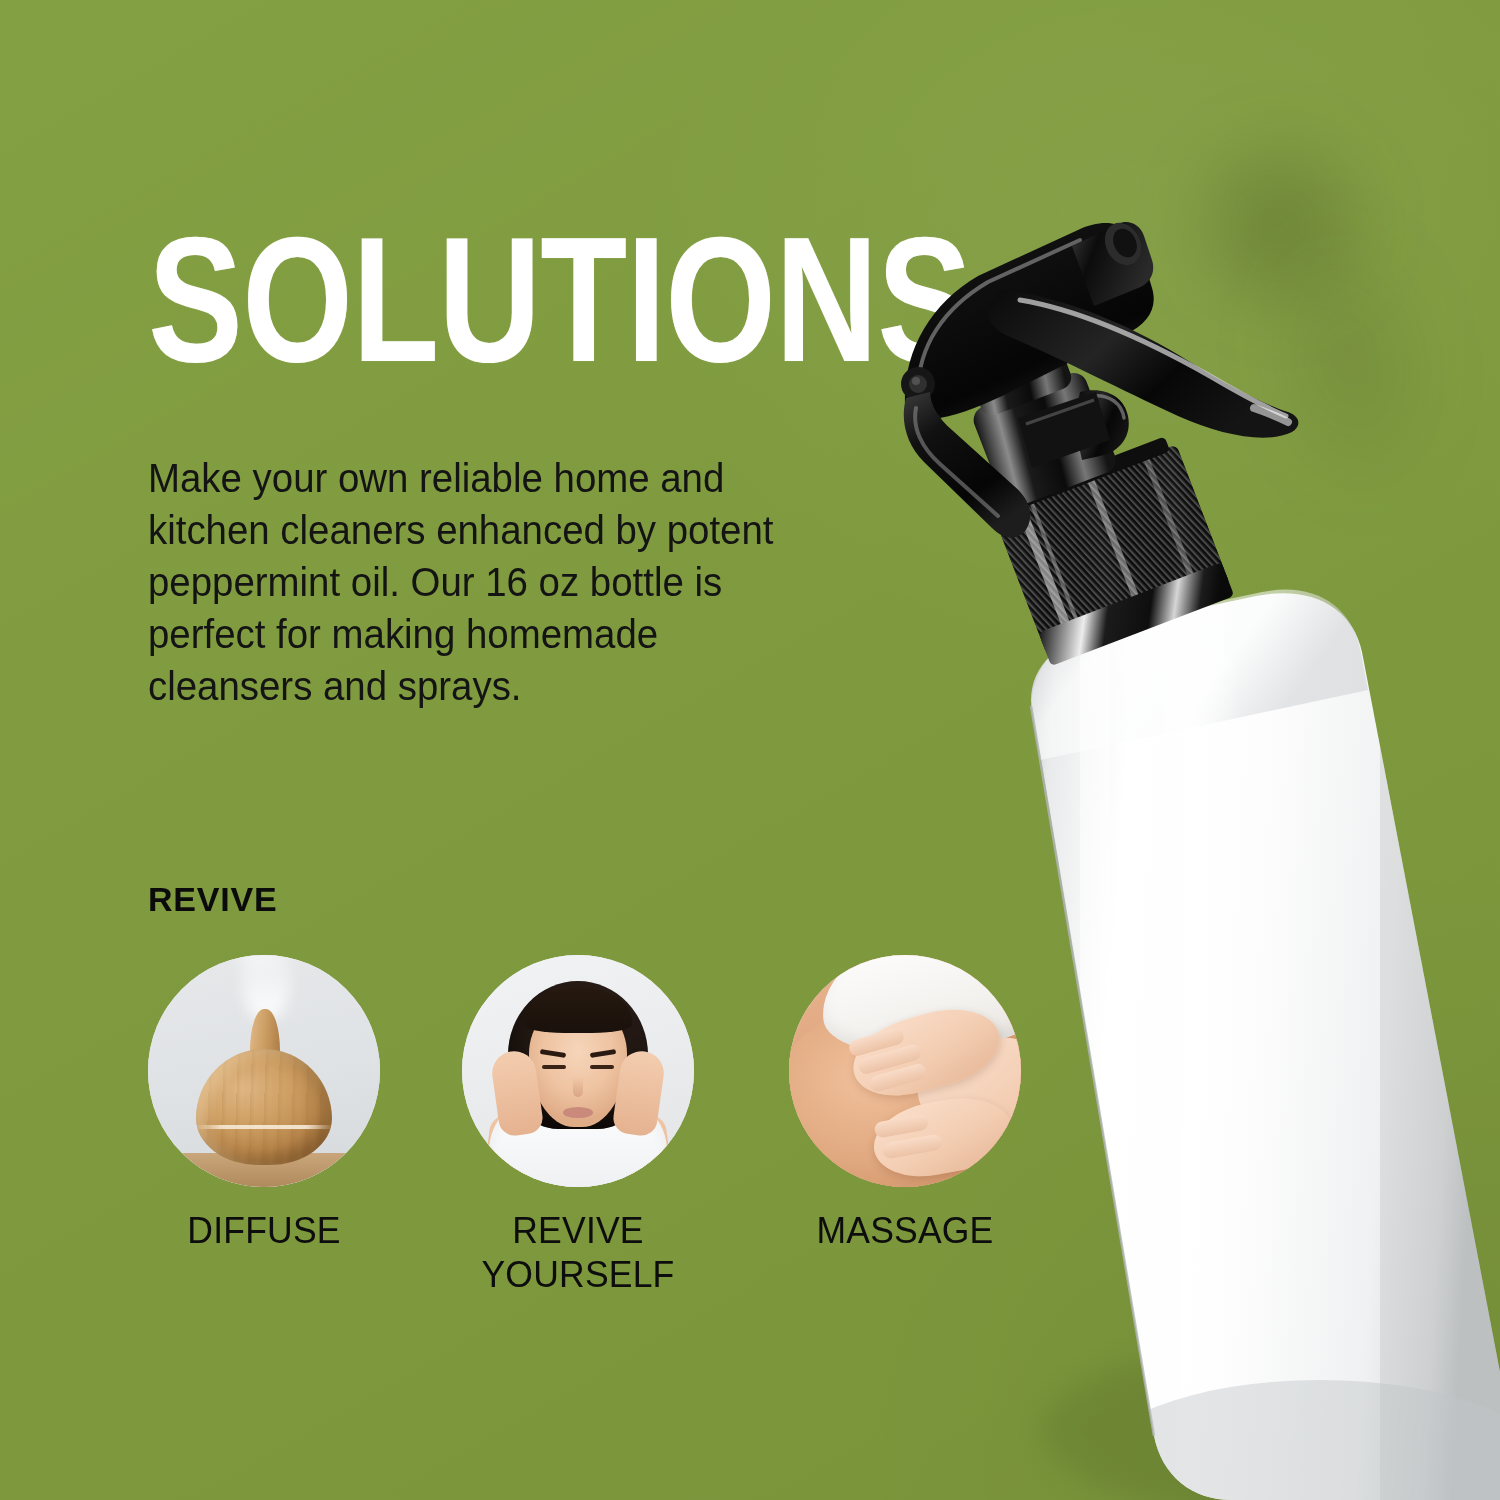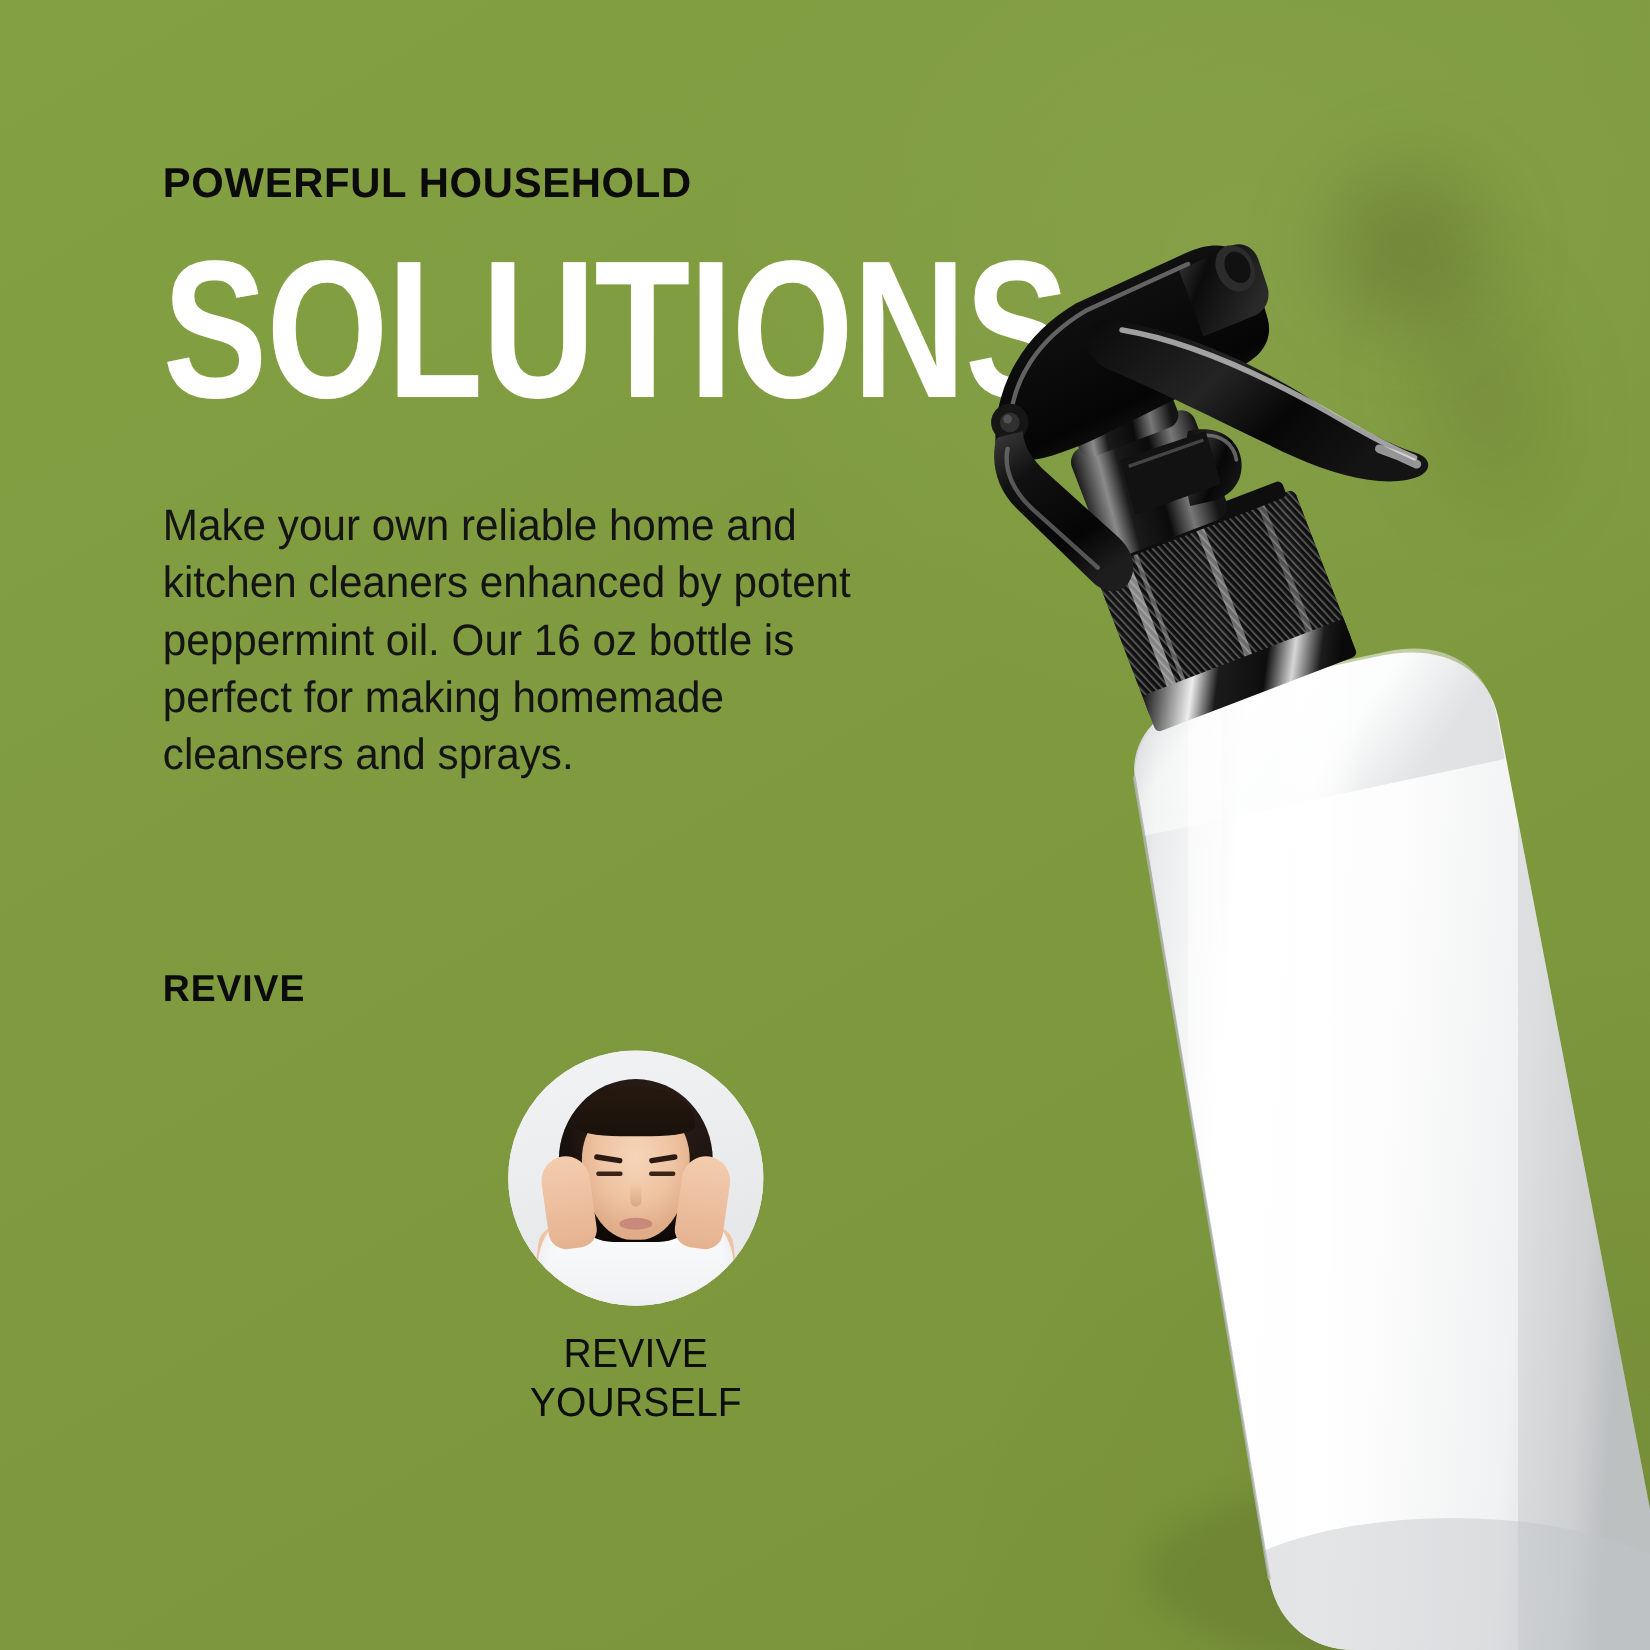--- a/index.html
+++ b/index.html
@@ -302,28 +302,39 @@
 </style>
 </head>
 <body>
 
 <div id="stage">
 
   <div class="bg"></div>
   <div class="bg-shadow"></div>
   <div class="bg-shadow2"></div>
 
-  <div class="eyebrow">POWERFUL HOUSEHOLD</div>
   <div class="headline">SOLUTIONS</div>
   <div class="body-copy">Make your own reliable home and kitchen cleaners enhanced by potent peppermint oil. Our 16 oz bottle is perfect for making homemade cleansers and sprays.</div>
 
   <div class="helps-label">REVIVE</div>
 
   <div class="helps-row">
 
+    <div class="help-item i0">
+      <div class="circle">
+        <div class="diffuser-bg"></div>
+        <div class="diffuser-mist2"></div>
+        <div class="diffuser-mist"></div>
+        <div class="diffuser-table"></div>
+        <div class="diffuser-neck"></div>
+        <div class="diffuser-body"></div>
+        <div class="diffuser-seam"></div>
+      </div>
+      <div class="help-label" style="white-space: pre-line;">DIFFUSE</div>
+    </div>
 
     <div class="help-item i1">
       <div class="circle">
         <div class="portrait-bg"></div>
         <div class="p-sleeve l"></div>
         <div class="p-sleeve r"></div>
         <div class="p-arm l"></div>
         <div class="p-arm r"></div>
         <div class="p-shirt"></div>
         <div class="p-neck"></div>
@@ -336,20 +347,38 @@
         <div class="p-eye r"></div>
         <div class="p-nose"></div>
         <div class="p-mouth"></div>
         <div class="p-hand l"></div>
         <div class="p-hand r"></div>
       </div>
       <div class="help-label" style="white-space: pre-line;">REVIVE
 YOURSELF</div>
     </div>
 
+    <div class="help-item i2">
+      <div class="circle">
+        <div class="m-bg"></div>
+        <div class="m-back"></div>
+        <div class="m-towel"></div>
+        <div class="m-arm"></div>
+        <div class="m-hand top">
+          <div class="m-finger" style="left:2px;  top:6px;  width:56px;"></div>
+          <div class="m-finger" style="left:6px;  top:26px; width:64px;"></div>
+          <div class="m-finger" style="left:12px; top:46px; width:58px;"></div>
+        </div>
+        <div class="m-hand bottom">
+          <div class="m-finger" style="left:4px;  top:10px; width:54px;"></div>
+          <div class="m-finger" style="left:8px;  top:32px; width:60px;"></div>
+        </div>
+      </div>
+      <div class="help-label" style="white-space: pre-line;">MASSAGE</div>
+    </div>
 
   </div>
 
   <div class="bottle-wrap">
     <svg width="1500" height="1500" viewBox="0 0 1500 1500" xmlns="http://www.w3.org/2000/svg">
       <defs>
 
         <linearGradient id="bodyG" x1="0" y1="0" x2="1" y2="0.12">
           <stop offset="0" stop-color="#c9cbcd"></stop>
           <stop offset="0.06" stop-color="#e9eaeb"></stop>

